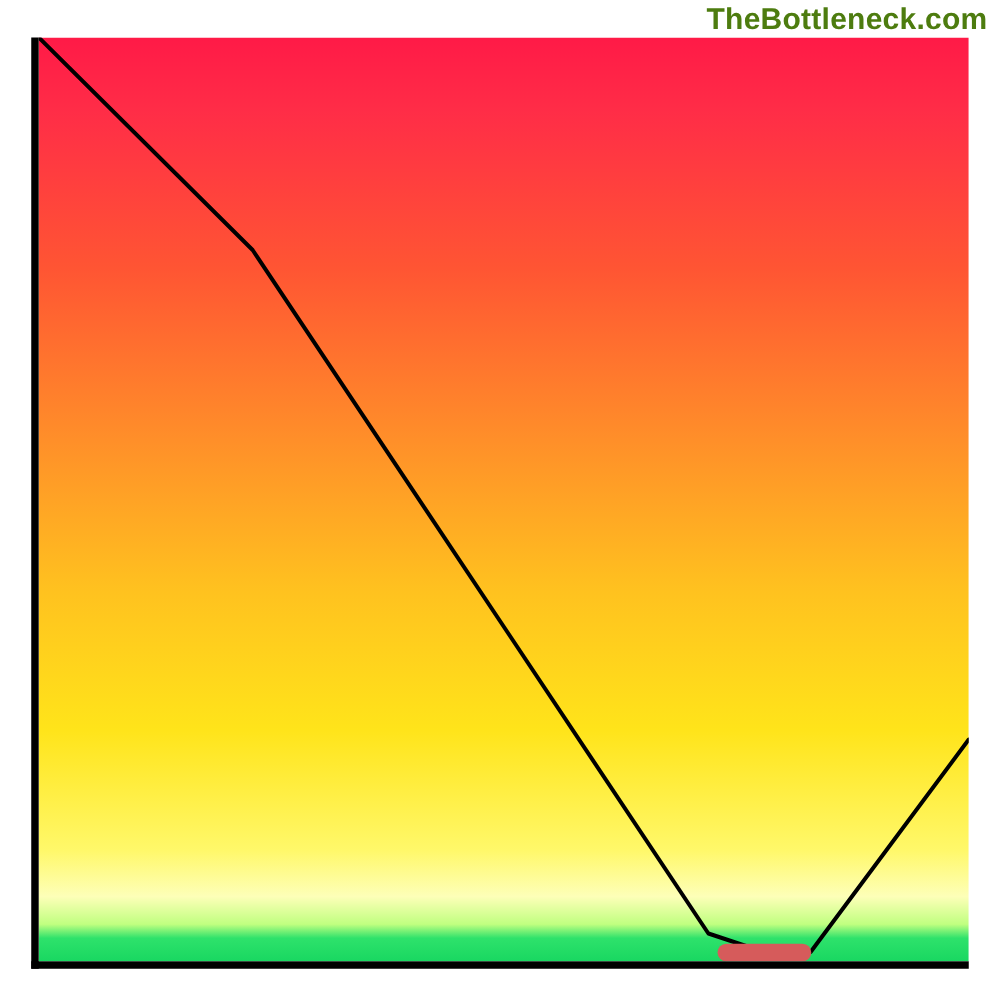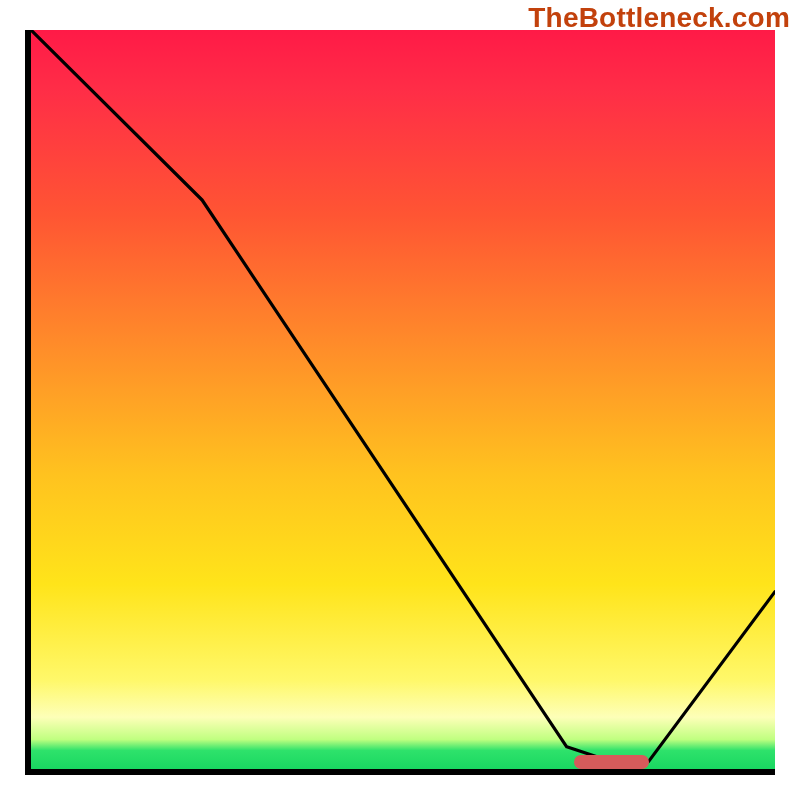--- a/index.html
+++ b/index.html
@@ -13,23 +13,23 @@
   }
   .container {
     position: relative;
     width: 800px;
     height: 800px;
   }
   .watermark {
     position: absolute;
     top: 2px;
     right: 10px;
-    font-size: 28px;
+    font-size: 24px;
     font-weight: 600;
-    color: #c2410c;
+    color: #4d7c0f;
     letter-spacing: 0.2px;
     z-index: 5;
   }
   .plot-area {
     position: absolute;
     left: 25px;
     top: 30px;
     width: 750px;
     height: 745px;
     border-left: 6px solid #000;

